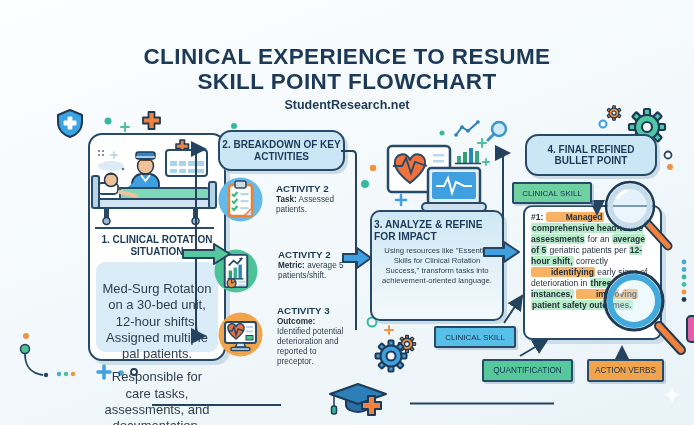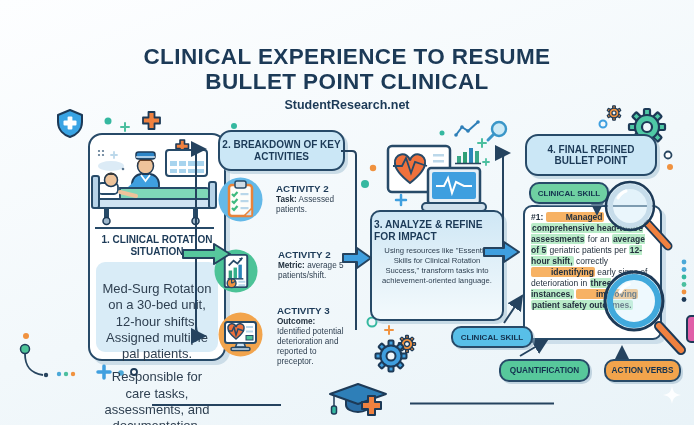--- a/index.html
+++ b/index.html
@@ -44,39 +44,39 @@
   .p3-body{margin:3px 6px 0;text-align:center;font-size:7.7px;line-height:1.28;color:#2e3f50;}
   
   .card{left:523px;top:205px;width:139px;height:135px;background:#fff;border:2.5px solid #274a68;
     border-radius:9px;box-shadow:4px 4px 0 rgba(167,196,214,.45);padding:5px 6px;box-sizing:border-box;
     font-size:8.5px;line-height:1.3;color:#24313f;}
   .seg-bold{font-weight:bold;}
   .hl{padding:0 1px;border-radius:2px;}
   .hl-green{background:#b9ecc8;}
   .hl-orange{background:#f7b264;padding-left:20px;}
   
-  .badge{position:absolute;border:2px solid #274a68;border-radius:10px;font-weight:bold;color:#14324f;
+  .badge{position:absolute;border:2px solid #274a68;border-radius:2px;font-weight:normal;color:#14324f;
     display:flex;align-items:center;justify-content:center;box-shadow:2px 2px 0 rgba(150,180,200,.5);
-    white-space:nowrap;margin-left:17px;}
+    white-space:nowrap;}
   .b-skill-green{left:512px;top:182px;width:76px;height:18px;background:#6fd0a2;font-size:8px;}
   .b-skill-blue{left:434px;top:326px;width:78px;height:18px;background:#58bfe8;font-size:8px;}
   .b-quant{left:482px;top:359px;width:87px;height:19px;background:#57c89b;font-size:8.2px;}
   .b-verbs{left:587px;top:359px;width:73px;height:19px;background:#f2a44c;font-size:8.2px;}
   
   .z1{z-index:1}.z2{z-index:2}.z3{z-index:3}.z4{z-index:4}.z5{z-index:5}
   .overlay{position:absolute;left:0;top:0;pointer-events:none;}
 </style>
 </head>
 <body>
 
 <div class="canvas">
 
   <div class="title">
     <div>CLINICAL EXPERIENCE TO RESUME</div>
-    <div>BULLET POINT CLINICAL</div>
+    <div>SKILL POINT FLOWCHART</div>
   </div>
   <div class="subtitle">StudentResearch.net</div>
 
   <svg class="overlay z1" width="694" height="425">
     <g transform="translate(57,109)">
       <path d="M13,1 L25,6 V13 C25,21 19,26 13,28 C7,26 1,21 1,13 V6 Z" fill="#3aa4e4" stroke="#1d3a57" stroke-width="2" stroke-linejoin="round"></path>
       <rect x="10.6" y="7.5" width="4.8" height="13" rx="1" fill="#fff"></rect>
       <rect x="6.5" y="11.6" width="13" height="4.8" rx="1" fill="#fff"></rect>
     </g>
     <g transform="translate(142,111)">

